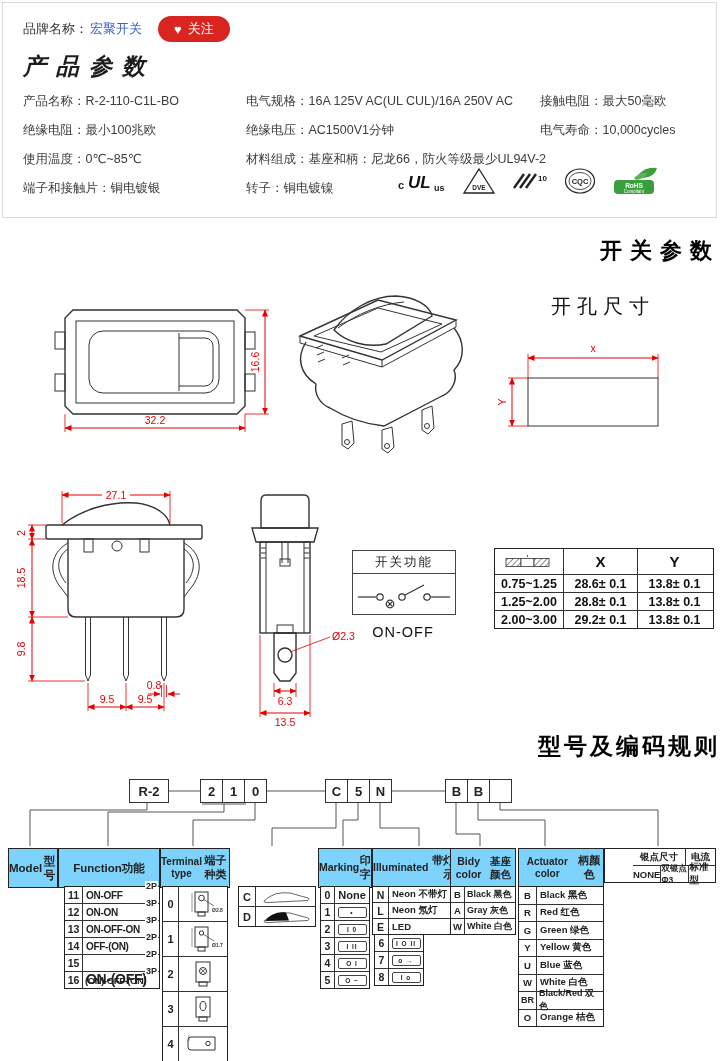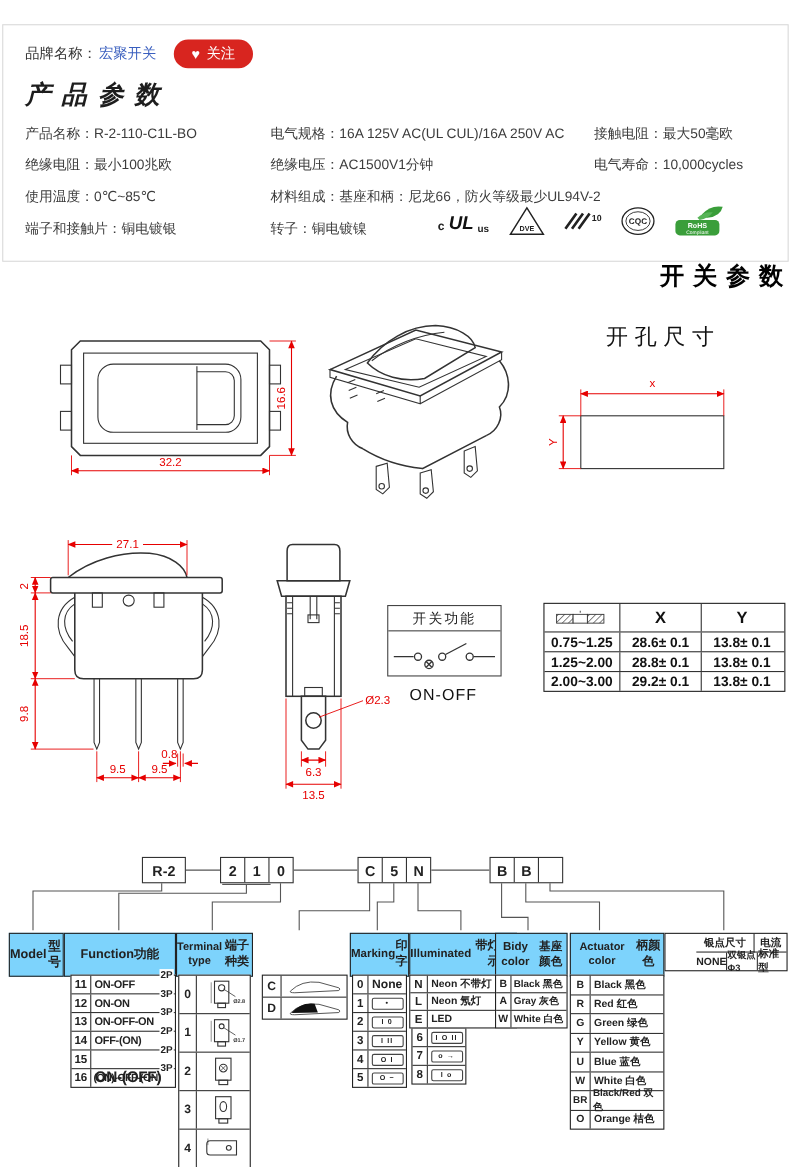--- a/index.html
+++ b/index.html
@@ -1,21 +1,21 @@
 <!DOCTYPE html>
 <html><head>
 <meta charset="utf-8">
 <style>
   html,body{margin:0;padding:0;background:#fff;}
   body{font-family:"Liberation Sans","DejaVu Sans",sans-serif;color:#222;}
   .page{position:relative;width:720px;height:1061px;background:#fff;overflow:hidden;}
   .abs{position:absolute;}
 
   
-  .card{position:absolute;left:2px;top:2px;width:713px;height:214px;border:1px solid #d9d9d9;background:#fff;margin-top:20px;}
+  .card{position:absolute;left:2px;top:2px;width:713px;height:214px;border:1px solid #d9d9d9;background:#fff;}
   .brand-row{position:absolute;left:20px;top:13px;display:flex;align-items:center;font-size:13px;color:#333;}
   .brand-link{color:#3a5fbf;margin-left:2px;margin-right:16px;cursor:pointer;}
   .follow-btn{background:#d8251f;color:#fff;border:none;border-radius:14px;height:26px;padding:0 16px;
     font-size:13px;display:flex;gap:6px;align-items:center;cursor:pointer;font-family:inherit;}
   .script-title{position:absolute;left:20px;top:48px;font-family:"DejaVu Serif","Liberation Serif",serif;
     font-style:italic;font-weight:bold;font-size:23px;letter-spacing:10px;color:#1d1d1d;}
   .pcol{position:absolute;top:90px;font-size:12.5px;color:#3c3c3c;}
   .pcol div{margin-bottom:12px;white-space:nowrap;}
   .certs{position:absolute;right:56px;top:162px;display:flex;gap:12px;align-items:center;}
   .certs svg{display:block;}
@@ -313,20 +313,21 @@
       <div class="xc c1 xd">28.8± 0.1</div>
       <div class="xc c2 xd">13.8± 0.1</div>
     </div>
     <div class="xrow">
       <div class="xc c0 xd">2.00~3.00</div>
       <div class="xc c1 xd">29.2± 0.1</div>
       <div class="xc c2 xd">13.8± 0.1</div>
     </div>
   </div>
 
+  <div class="h-center h2">型号及编码规则</div>
 
   <svg class="abs" style="left:0;top:770px;z-index:1" width="720" height="76" viewBox="0 0 720 76">
     <g stroke="#555" stroke-width="1" fill="none">
       <line x1="168" y1="21" x2="200" y2="21"></line>
       <line x1="267" y1="21" x2="325" y2="21"></line>
       <line x1="392" y1="21" x2="445" y2="21"></line>
       <line x1="202" y1="34" x2="246" y2="34"></line>
       <polyline points="147,32 147,40 30,40 30,76"></polyline>
       <polyline points="224,34 224,42 108,42 108,76"></polyline>
       <polyline points="255,32 255,50 193,50 193,76"></polyline>

